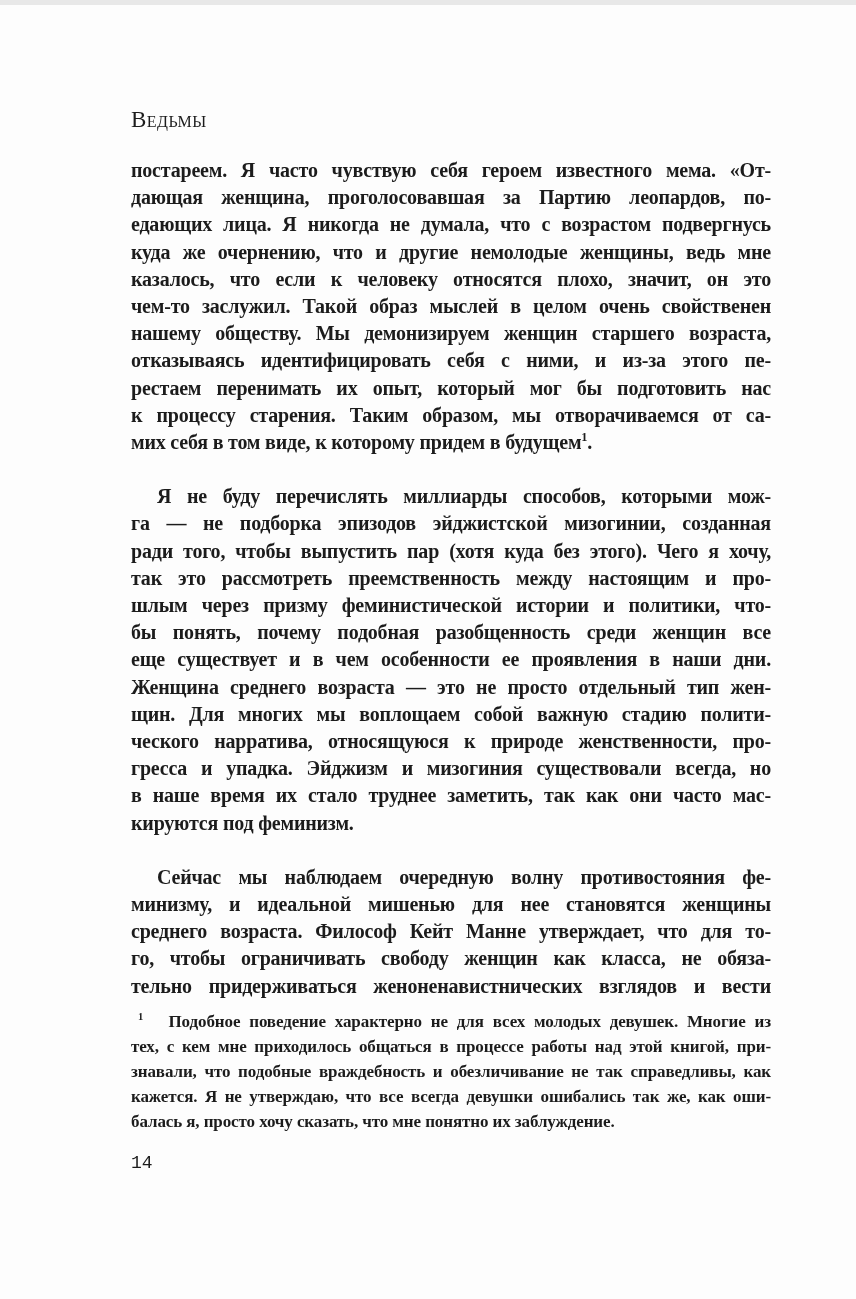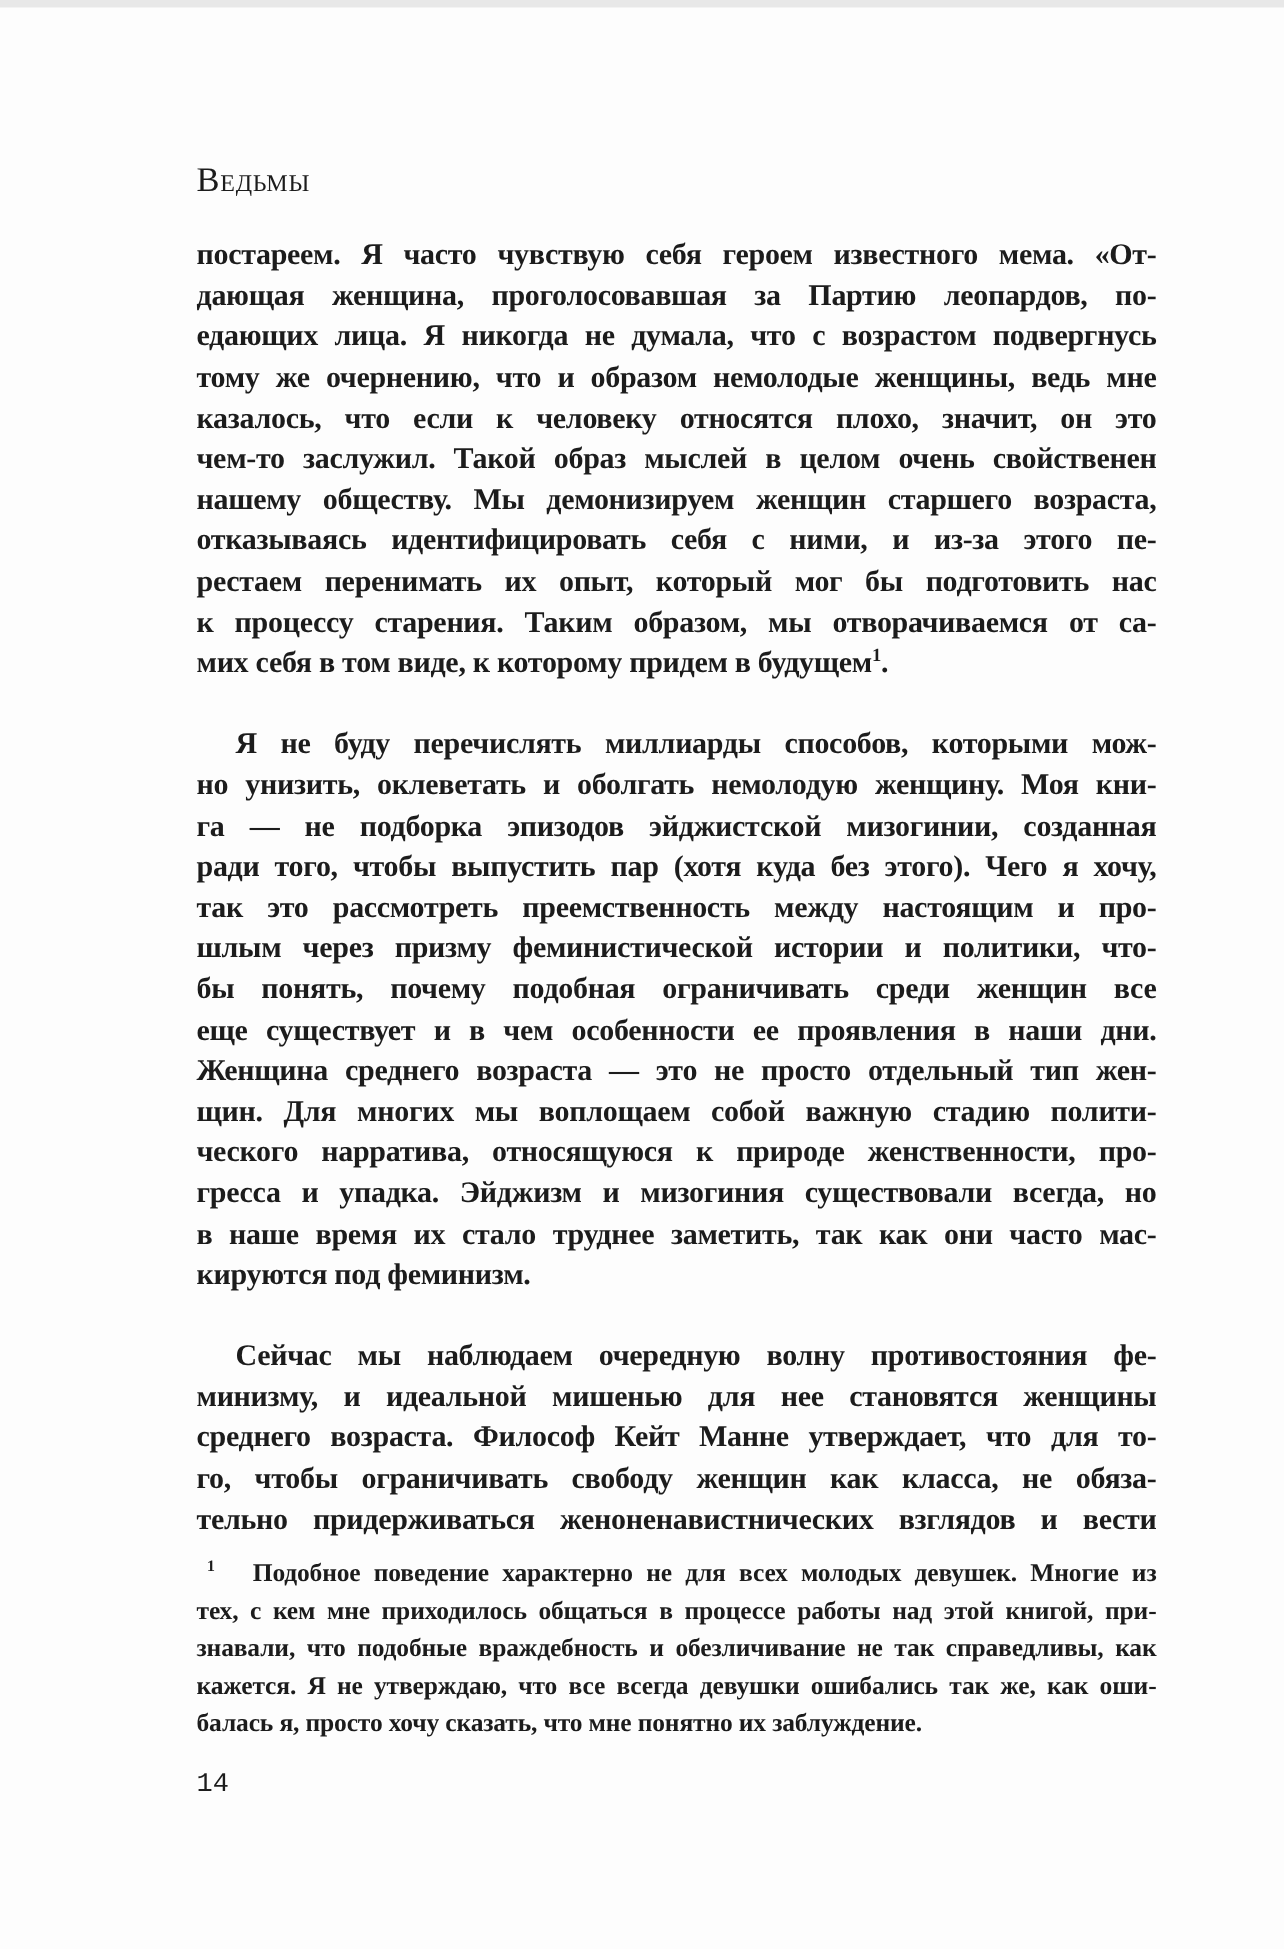--- a/index.html
+++ b/index.html
@@ -62,37 +62,36 @@
 <body>
 
 <div class="page">
   <div class="content">
     <div class="running-head">Ведьмы</div>
     <div class="body-text">
         <div class="para">
           <div class="line">постареем. Я часто чувствую себя героем известного мема. «От-</div>
           <div class="line">дающая женщина, проголосовавшая за Партию леопардов, по-</div>
           <div class="line">едающих лица. Я никогда не думала, что с возрастом подвергнусь</div>
-          <div class="line">тому же очернению, что и образом немолодые женщины, ведь мне</div>
+          <div class="line">куда же очернению, что и другие немолодые женщины, ведь мне</div>
           <div class="line">казалось, что если к человеку относятся плохо, значит, он это</div>
           <div class="line">чем-то заслужил. Такой образ мыслей в целом очень свойственен</div>
           <div class="line">нашему обществу. Мы демонизируем женщин старшего возраста,</div>
           <div class="line">отказываясь идентифицировать себя с ними, и из-за этого пе-</div>
           <div class="line">рестаем перенимать их опыт, который мог бы подготовить нас</div>
           <div class="line">к процессу старения. Таким образом, мы отворачиваемся от са-</div>
           <div class="line natural">мих себя в том виде, к которому придем в будущем<sup>1</sup>.</div>
         </div>
         <div class="para indent">
           <div class="line">Я не буду перечислять миллиарды способов, которыми мож-</div>
-          <div class="line">но унизить, оклеветать и оболгать немолодую женщину. Моя кни-</div>
           <div class="line">га — не подборка эпизодов эйджистской мизогинии, созданная</div>
           <div class="line">ради того, чтобы выпустить пар (хотя куда без этого). Чего я хочу,</div>
           <div class="line">так это рассмотреть преемственность между настоящим и про-</div>
           <div class="line">шлым через призму феминистической истории и политики, что-</div>
-          <div class="line">бы понять, почему подобная ограничивать среди женщин все</div>
+          <div class="line">бы понять, почему подобная разобщенность среди женщин все</div>
           <div class="line">еще существует и в чем особенности ее проявления в наши дни.</div>
           <div class="line">Женщина среднего возраста — это не просто отдельный тип жен-</div>
           <div class="line">щин. Для многих мы воплощаем собой важную стадию полити-</div>
           <div class="line">ческого нарратива, относящуюся к природе женственности, про-</div>
           <div class="line">гресса и упадка. Эйджизм и мизогиния существовали всегда, но</div>
           <div class="line">в наше время их стало труднее заметить, так как они часто мас-</div>
           <div class="line natural">кируются под феминизм.</div>
         </div>
         <div class="para indent">
           <div class="line">Сейчас мы наблюдаем очередную волну противостояния фе-</div>

